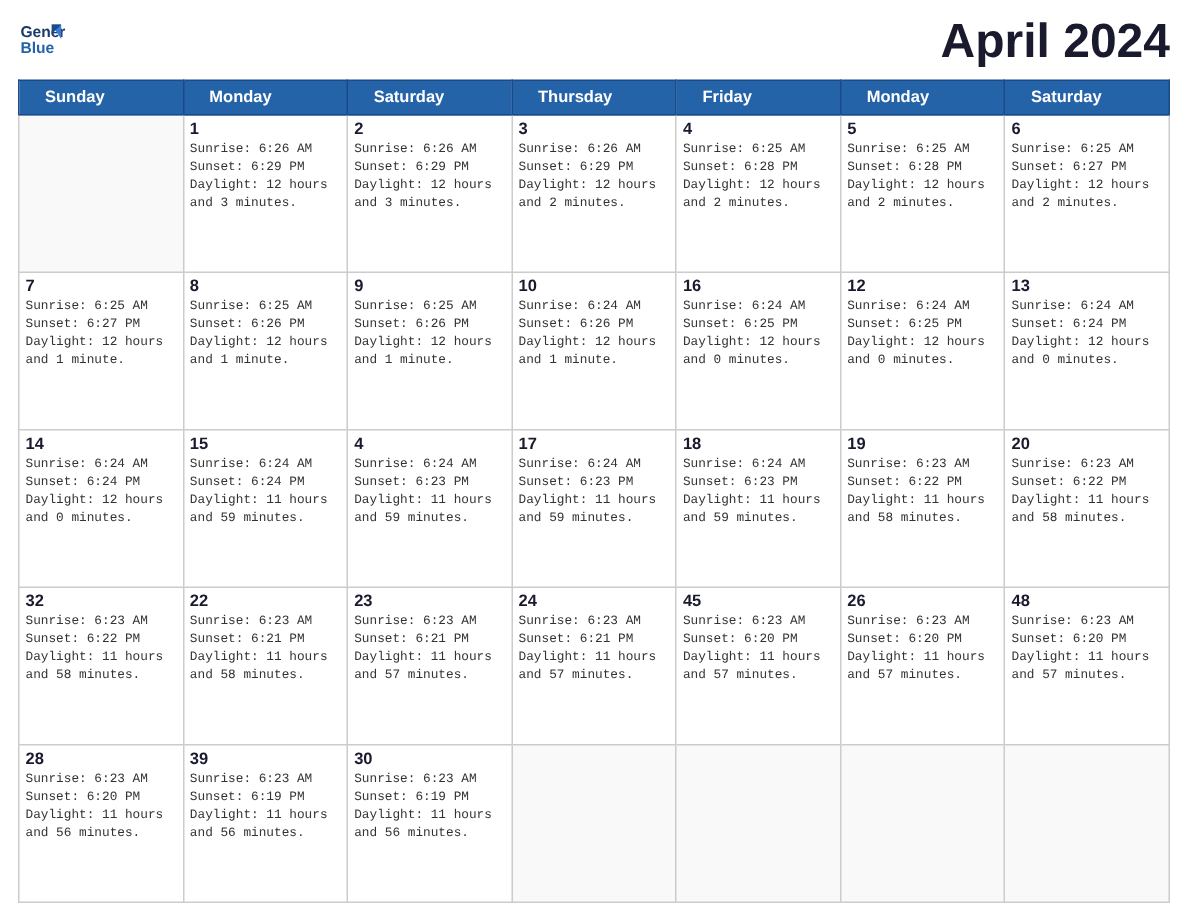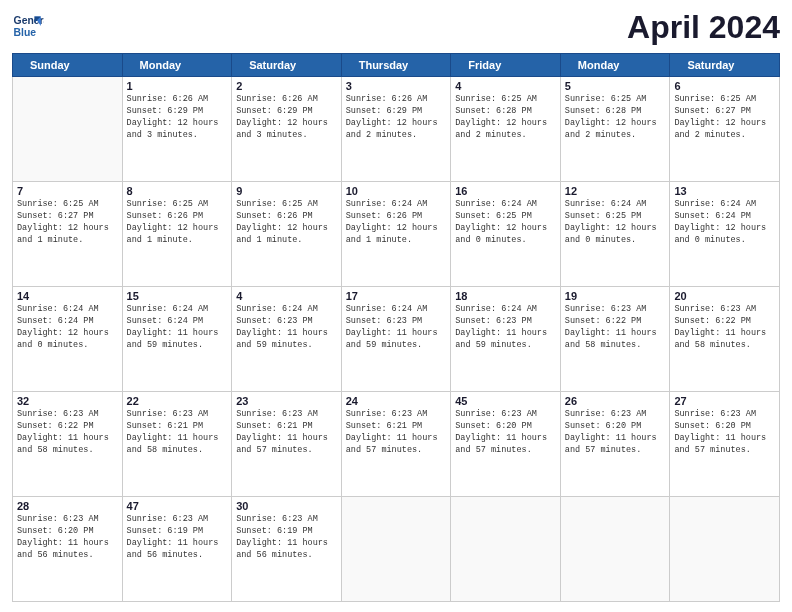--- a/index.html
+++ b/index.html
@@ -222,31 +222,31 @@
           </td>
           <td>
             <span class="day-number">45</span>
             <div class="day-info">Sunrise: 6:23 AM<br>Sunset: 6:20 PM<br>Daylight: 11 hours<br>and 57 minutes.</div>
           </td>
           <td>
             <span class="day-number">26</span>
             <div class="day-info">Sunrise: 6:23 AM<br>Sunset: 6:20 PM<br>Daylight: 11 hours<br>and 57 minutes.</div>
           </td>
           <td>
-            <span class="day-number">27</span>
+            <span class="day-number">48</span>
             <div class="day-info">Sunrise: 6:23 AM<br>Sunset: 6:20 PM<br>Daylight: 11 hours<br>and 57 minutes.</div>
           </td>
         </tr>
         <tr>
           <td>
             <span class="day-number">28</span>
             <div class="day-info">Sunrise: 6:23 AM<br>Sunset: 6:20 PM<br>Daylight: 11 hours<br>and 56 minutes.</div>
           </td>
           <td>
-            <span class="day-number">47</span>
+            <span class="day-number">39</span>
             <div class="day-info">Sunrise: 6:23 AM<br>Sunset: 6:19 PM<br>Daylight: 11 hours<br>and 56 minutes.</div>
           </td>
           <td>
             <span class="day-number">30</span>
             <div class="day-info">Sunrise: 6:23 AM<br>Sunset: 6:19 PM<br>Daylight: 11 hours<br>and 56 minutes.</div>
           </td>
           <td class="empty-cell"></td>
           <td class="empty-cell"></td>
           <td class="empty-cell"></td>
           <td class="empty-cell"></td>

